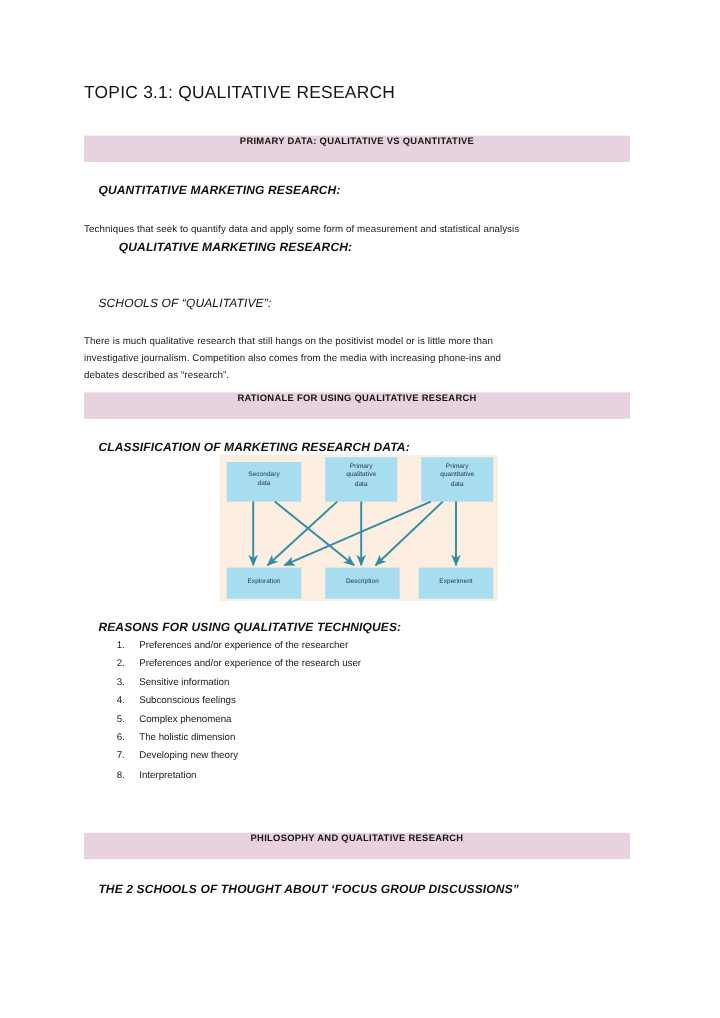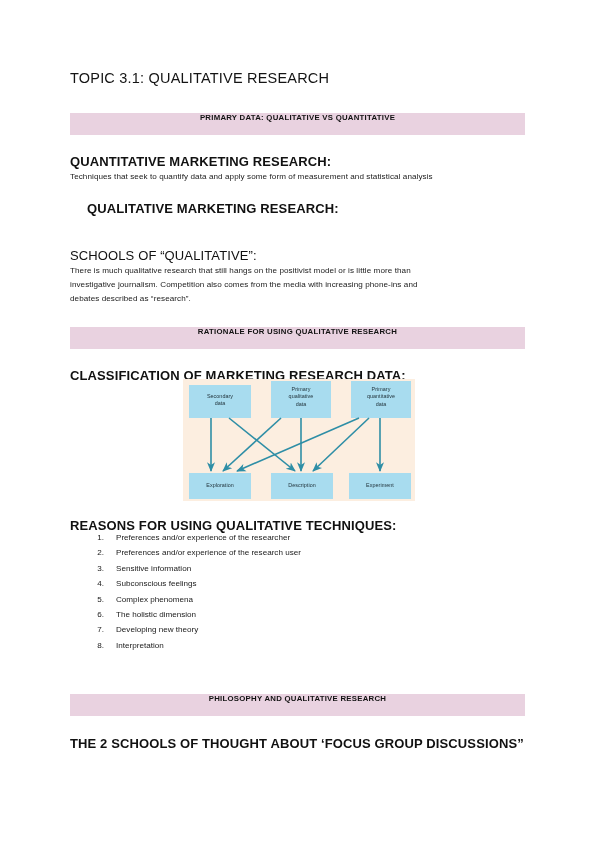--- a/index.html
+++ b/index.html
@@ -45,36 +45,38 @@
   .banner-text {
     font-size: 7.8px;
     font-weight: bold;
     letter-spacing: 0.25px;
     color: #121212;
     text-align: center;
     white-space: nowrap;
   }
   .h-bold {
     position: absolute;
-    left: 70px;
-    font-size: 13px;
+    left: 82px;
+    font-size: 10px;
     font-weight: bold;
     letter-spacing: 0.12px;
     color: #111111;
     white-space: nowrap;
+    font-style: italic;
   }
   .para {
     position: absolute;
     left: 70px;
     width: 460px;
     font-size: 8.1px;
     font-weight: 400;
     line-height: 14px;
     letter-spacing: 0.08px;
     color: #1a1a1a;
+    margin-top: 14px;
   }
   .para div { white-space: nowrap; }
 
   
   .num-list {
     position: absolute;
     left: 70px;
     top: 533px;
     width: 340px;
   }

